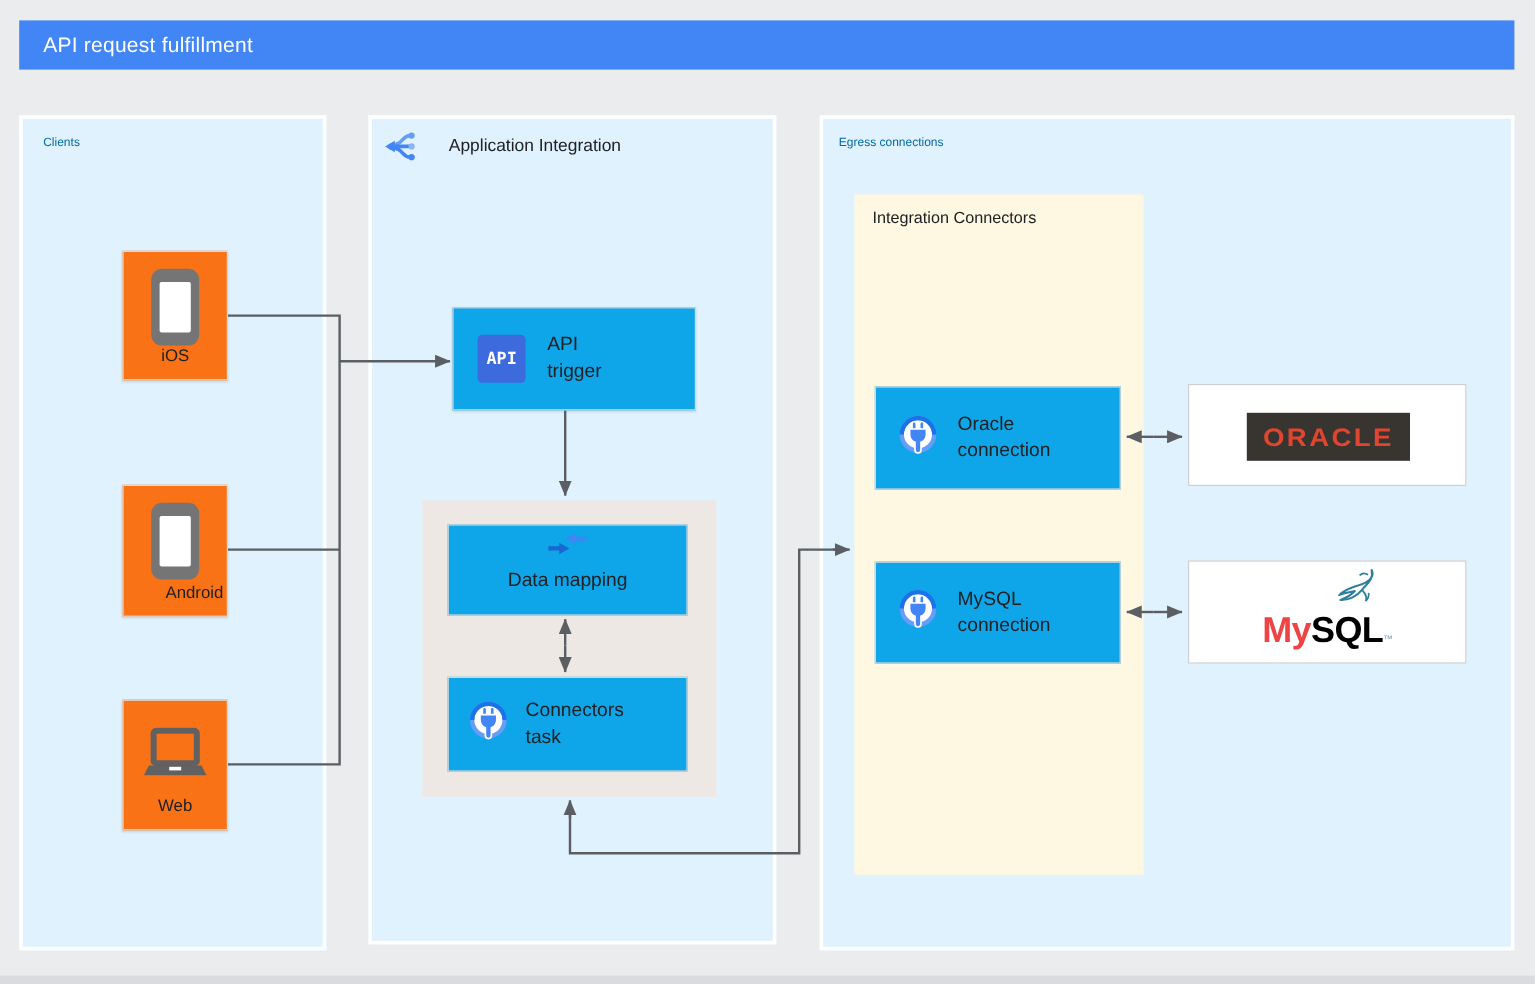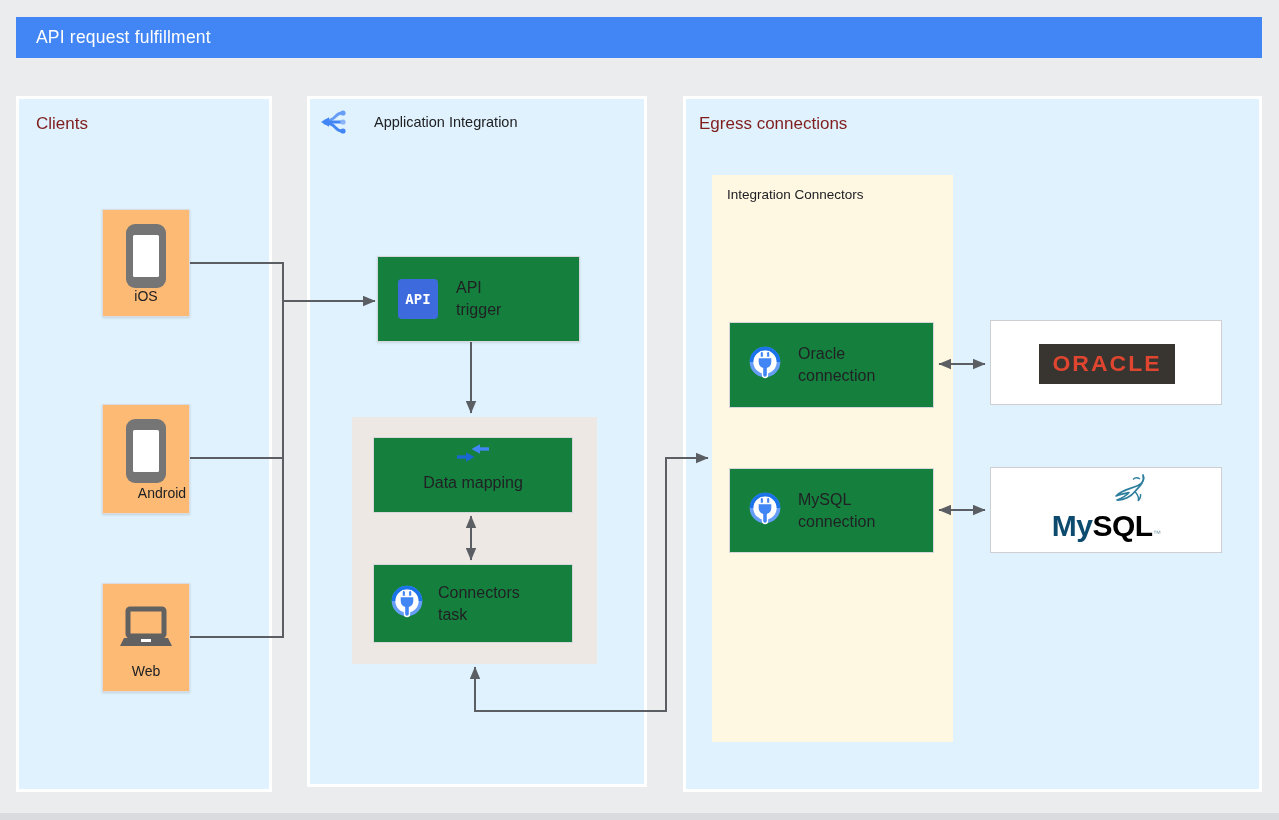--- a/index.html
+++ b/index.html
@@ -21,59 +21,59 @@
   .banner span{color:#fff;font-size:17.5px;padding-left:20px;letter-spacing:.2px;}
 
   
   .panel{
     position:absolute;background:#DFF2FD;border:3px solid #ffffff;
     box-sizing:border-box;
   }
   .panel-clients{left:16px;top:96px;width:256px;height:696px;}
   .panel-app{left:307px;top:96px;width:340px;height:691px;}
   .panel-egress{left:683px;top:96px;width:579px;height:696px;}
-  .panel-label{position:absolute;font-size:17px;color:#7f1d1d;}
+  .panel-label{position:absolute;font-size:10px;color:#0369a1;}
 
   
   .app-header-icon{position:absolute;left:316px;top:106px;width:32px;height:32px;}
   .app-header-label{position:absolute;left:374px;top:114px;font-size:14.5px;}
   .clients-label{left:36px;top:114px;}
   .egress-label{left:699px;top:114px;}
 
   
   .yellow-box{
-    position:absolute;left:712px;top:175px;width:241px;height:567px;
+    position:absolute;left:712px;top:162px;width:241px;height:567px;
     background:#FEF7E1;
   }
   .yellow-box .zone-label{position:absolute;left:15px;top:12px;font-size:13.5px;color:#202124;}
 
   
   .grey-box{
     position:absolute;left:352px;top:417px;width:245px;height:247px;
     background:#EEE8E4;
   }
 
   
   svg.lines{position:absolute;left:0;top:0;width:1279px;height:820px;pointer-events:none;}
 
   
   .card{
-    position:absolute;background:#fdba74;border:1px solid #DADCE0;
+    position:absolute;background:#f97316;border:1px solid #DADCE0;
     box-sizing:border-box;box-shadow:0 1px 2px rgba(60,64,67,.18);
   }
   .client-card{width:88px;display:flex;flex-direction:column;align-items:center;justify-content:flex-end;}
   .client-card .dev-icon{position:absolute;top:13px;left:50%;transform:translateX(-50%);}
   .client-card .card-label{font-size:14px;margin-bottom:12px;}
   .card-ios{left:102px;top:209px;height:108px;}
   .card-android{left:102px;top:404px;height:110px;padding-left:32px;}
   .card-web{left:102px;top:583px;height:109px;}
   .card-web .dev-icon{top:22px;}
 
   .step-box{
-    position:absolute;background:#15803d;border:1px solid #D5D7DA;
+    position:absolute;background:#0ea5e9;border:1px solid #D5D7DA;
     box-sizing:border-box;display:flex;align-items:center;
   }
   .step-box .step-icon{flex:0 0 auto;}
   .step-label{font-size:16px;line-height:22px;color:#202124;white-space:pre-line;}
 
   .box-api{left:377px;top:256px;width:203px;height:86px;box-shadow:0 1px 2px rgba(60,64,67,.15);}
   .api-icon{
     width:40px;height:40px;background:#3D6BDE;border-radius:4px;margin:0 18px 0 20px;
     display:flex;align-items:center;justify-content:center;
     color:#fff;font-family:"DejaVu Sans Mono", monospace;font-weight:bold;font-size:14px;letter-spacing:0;
@@ -97,21 +97,21 @@
     display:flex;align-items:center;justify-content:center;
   }
   .oracle-badge span{
     color:#DF452F;font-size:23px;font-weight:bold;letter-spacing:2px;
     transform:scaleY(.92);
   }
   .mysql-wordmark{
     position:absolute;left:0;bottom:9px;width:100%;text-align:center;
     font-size:30px;font-weight:bold;letter-spacing:-0.5px;
   }
-  .mysql-my{color:#0c4a6e;}
+  .mysql-my{color:#ef4444;}
   .mysql-sql{color:#000000;}
   .mysql-tm{font-size:8px;font-weight:normal;color:#7A9AAB;vertical-align:baseline;}
   .mysql-dolphin{position:absolute;left:116px;top:5px;}
 
   .bottom-strip{position:absolute;left:0;top:813px;width:1279px;height:7px;background:#D9DBDE;}
 </style>
 </head>
 <body>
 
 <div class="canvas">

